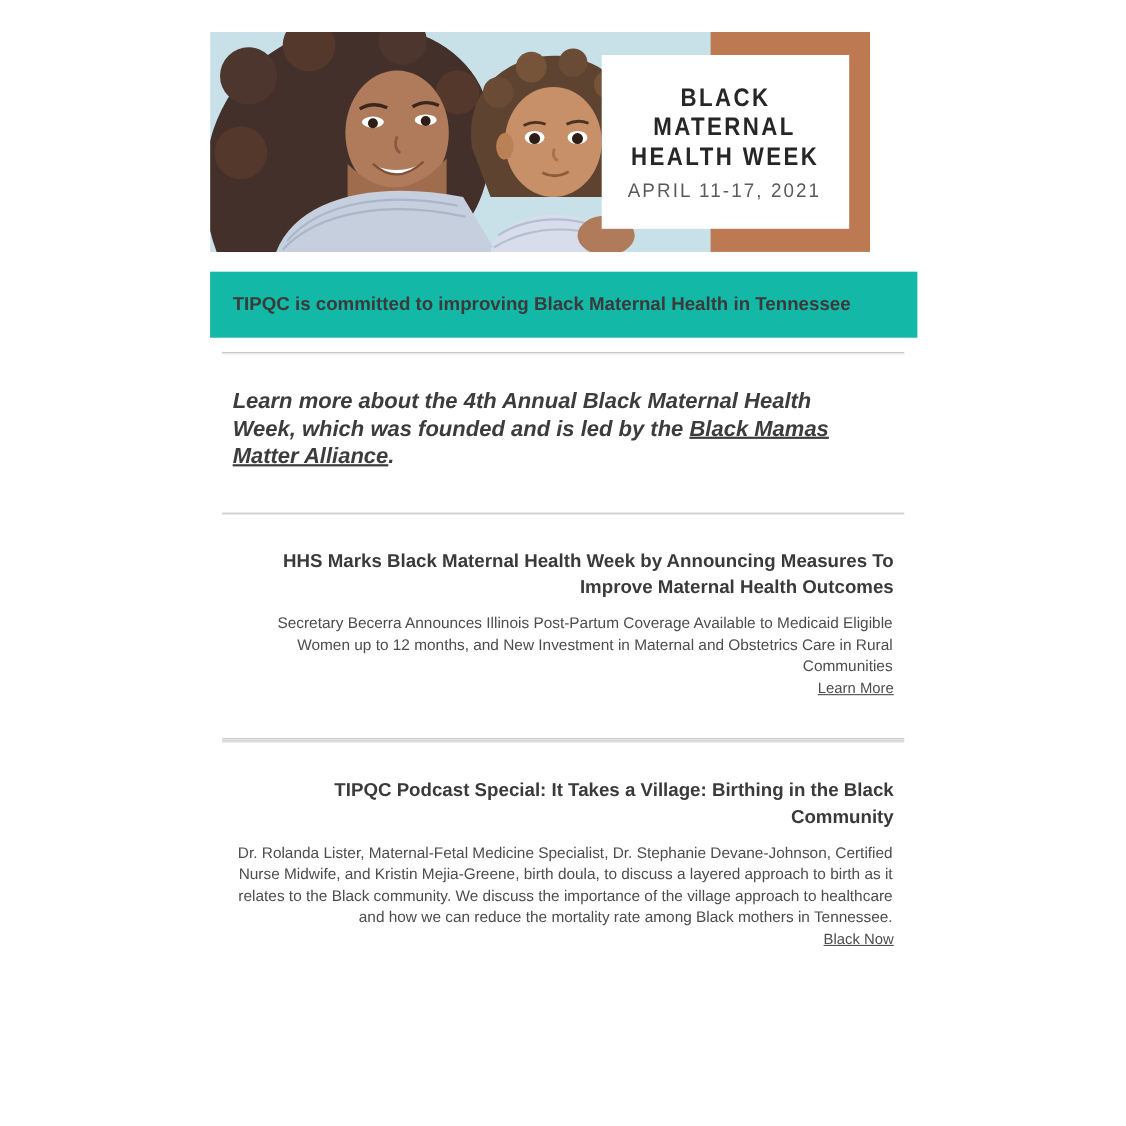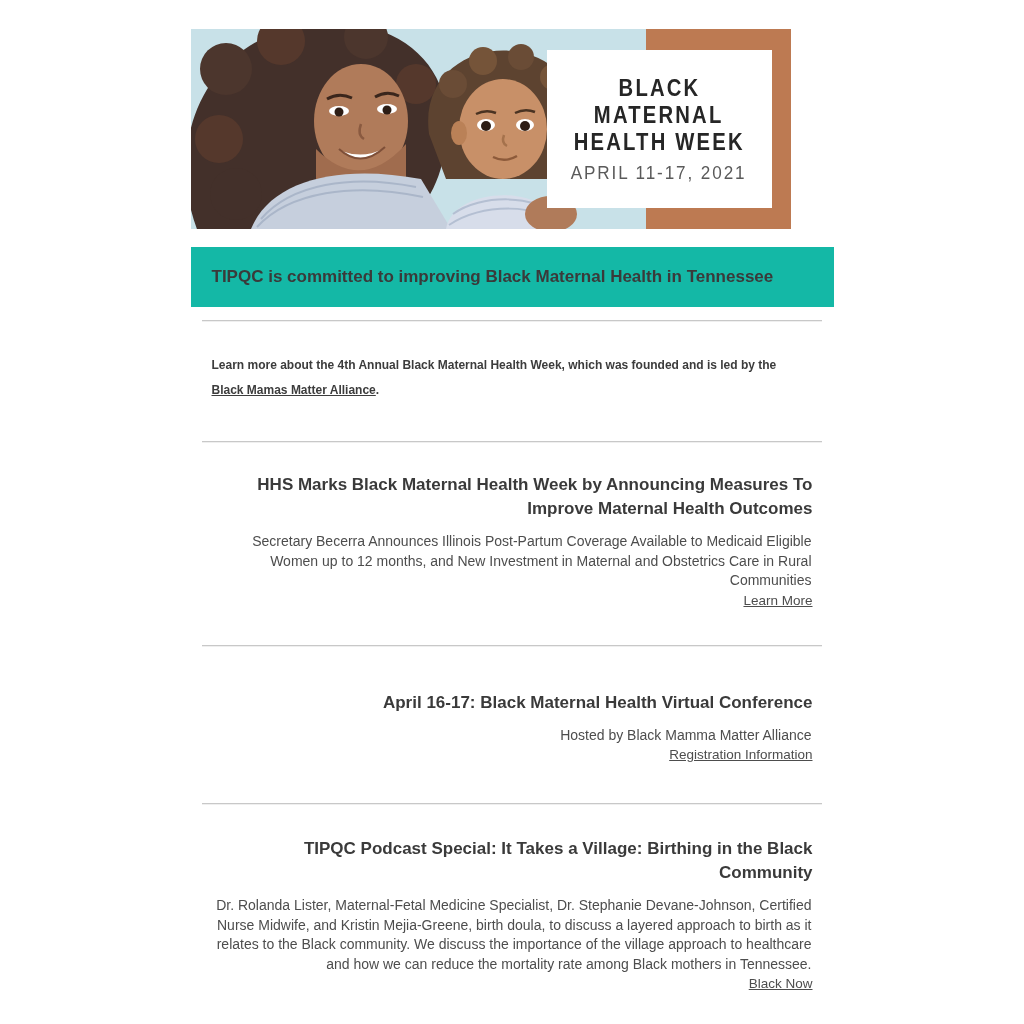--- a/index.html
+++ b/index.html
@@ -40,22 +40,23 @@
   
   .divider {
     width:620px; margin:0 auto; height:2px; background:#c8c8c8;
     border-bottom:1px solid #efefef;
   }
   .divider.first { margin-top:13px; }
 
   
   .intro { padding:31px 21px 38px; }
   .intro-text {
-    font-size:12px; line-height:25px; font-weight:bold; color:#3c3c3c;
+    font-size:20px; line-height:25px; font-weight:bold; color:#3c3c3c;
     max-width:575px;
+    font-style:italic;
   }
   .intro-text a { color:#3c3c3c; text-decoration:underline; cursor:pointer; }
 
   
   .section { padding:30px 21px 36px;text-align:right; }
   .section.s2 { padding:44px 21px 40px; }
   .section.s3 { padding:32px 21px 40px; }
   .section-heading {
     font-size:17px; line-height:24px; font-weight:bold; color:#3a3a3a;
   }
@@ -163,25 +164,20 @@
   <div class="divider"></div>
 
   <div class="section s1">
     <h2 class="section-heading">HHS Marks Black Maternal Health Week by Announcing Measures To Improve Maternal Health Outcomes</h2>
     <p class="section-body">Secretary Becerra Announces Illinois Post-Partum Coverage Available to Medicaid Eligible Women up to 12 months, and New Investment in Maternal and Obstetrics Care in Rural Communities</p>
     <a class="section-link">Learn More</a>
   </div>
 
   <div class="divider"></div>
 
-  <div class="section s2">
-    <h2 class="section-heading">April 16-17: Black Maternal Health Virtual Conference</h2>
-    <p class="section-body">Hosted by Black Mamma Matter Alliance</p>
-    <a class="section-link">Registration Information</a>
-  </div>
 
   <div class="divider"></div>
 
   <div class="section s3">
     <h2 class="section-heading">TIPQC Podcast Special: It Takes a Village: Birthing in the Black Community</h2>
     <p class="section-body">Dr. Rolanda Lister, Maternal-Fetal Medicine Specialist, Dr. Stephanie Devane-Johnson, Certified Nurse Midwife, and Kristin Mejia-Greene, birth doula, to discuss a layered approach to birth as it relates to the Black community. We discuss the importance of the village approach to healthcare and how we can reduce the mortality rate among Black mothers in Tennessee.</p>
     <a class="section-link">Black Now</a>
   </div>
 
 </div>

